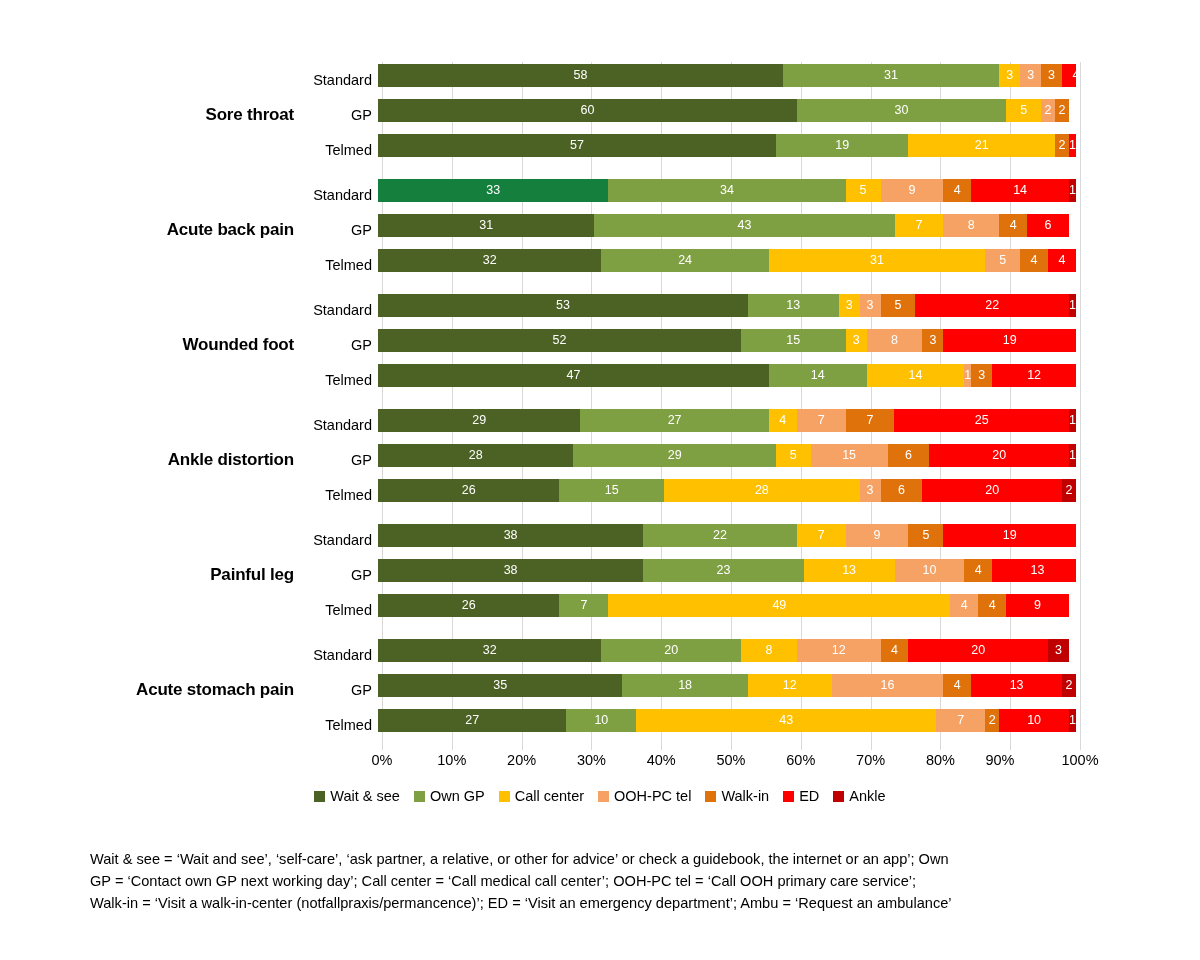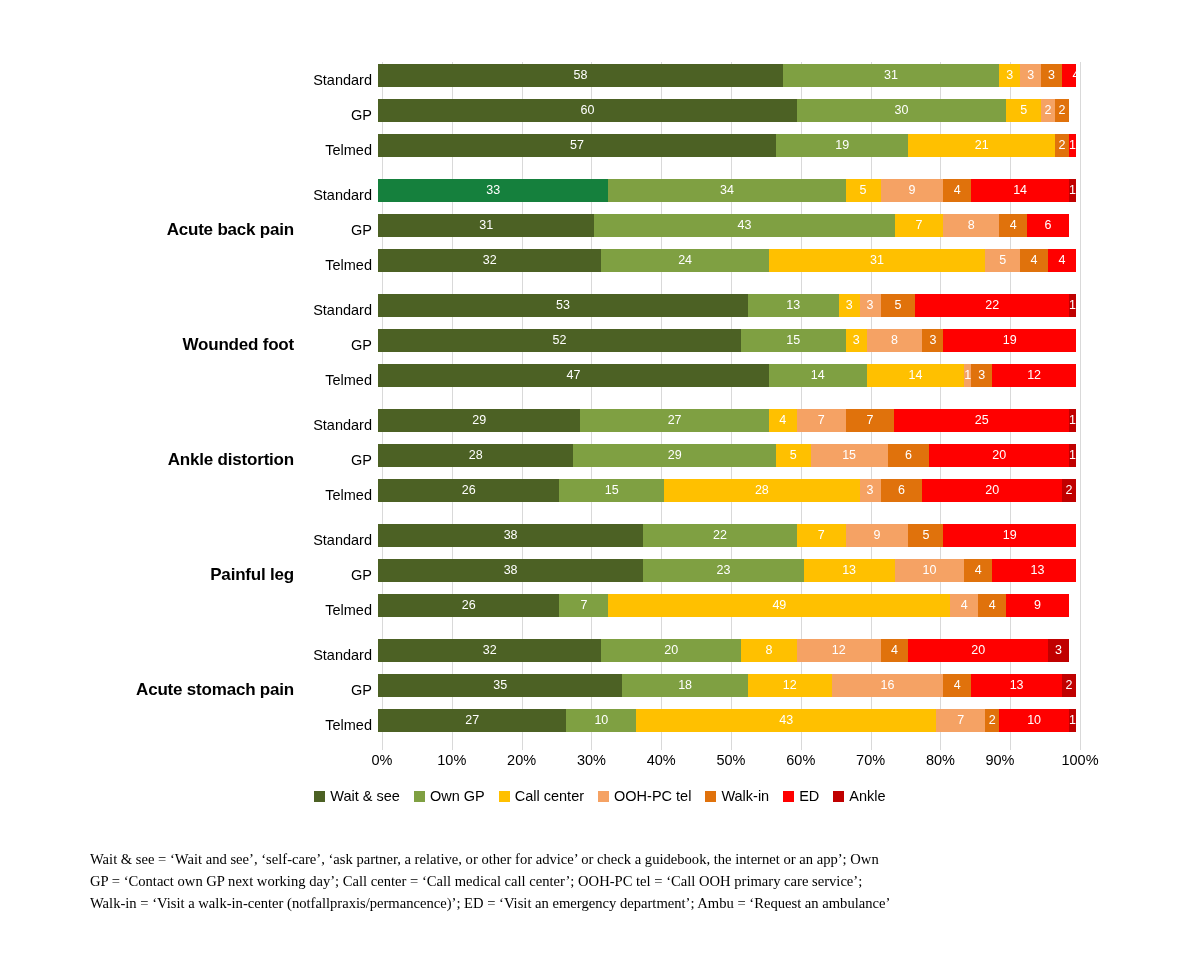--- a/index.html
+++ b/index.html
@@ -161,21 +161,21 @@
   .footnote {
     position: absolute;
     left: 90px;
     top: 848px;
     width: 1000px;
     font-size: 14.6px;
     line-height: 1.52;
     color: #000;
     text-align: left;
   }
-  .footnote p { margin: 0; font-family: Liberation Serif, serif; }
+  .footnote p { margin: 0; }
 </style>
 </head>
 <body>
 
 <div id="chart-root">
 
   <div class="plot-wrap">
 
     <div class="grid-layer" id="grid-layer">
         <div class="gridline axis-edge" style="left: 0px;"></div>
@@ -186,20 +186,21 @@
         <div class="gridline" style="left: 349px;"></div>
         <div class="gridline" style="left: 418.8px;"></div>
         <div class="gridline" style="left: 488.6px;"></div>
         <div class="gridline" style="left: 558.4px;"></div>
         <div class="gridline" style="left: 628.2px;"></div>
         <div class="gridline" style="left: 698px;"></div>
       </div>
 
     <div class="groups" id="groups-container">
         <div class="group">
+          <div class="group-label">Sore throat</div>
           <div class="rows">
             <div class="row">
               <div class="row-label">Standard</div>
               <div class="bar">
                 <div class="seg" style="width: 404.84px; flex: 0 0 404.84px; background: rgb(76, 97, 36);">
                   <span>58</span>
                 </div>
                 <div class="seg" style="width: 216.38px; flex: 0 0 216.38px; background: rgb(127, 160, 66);">
                   <span>31</span>
                 </div>

